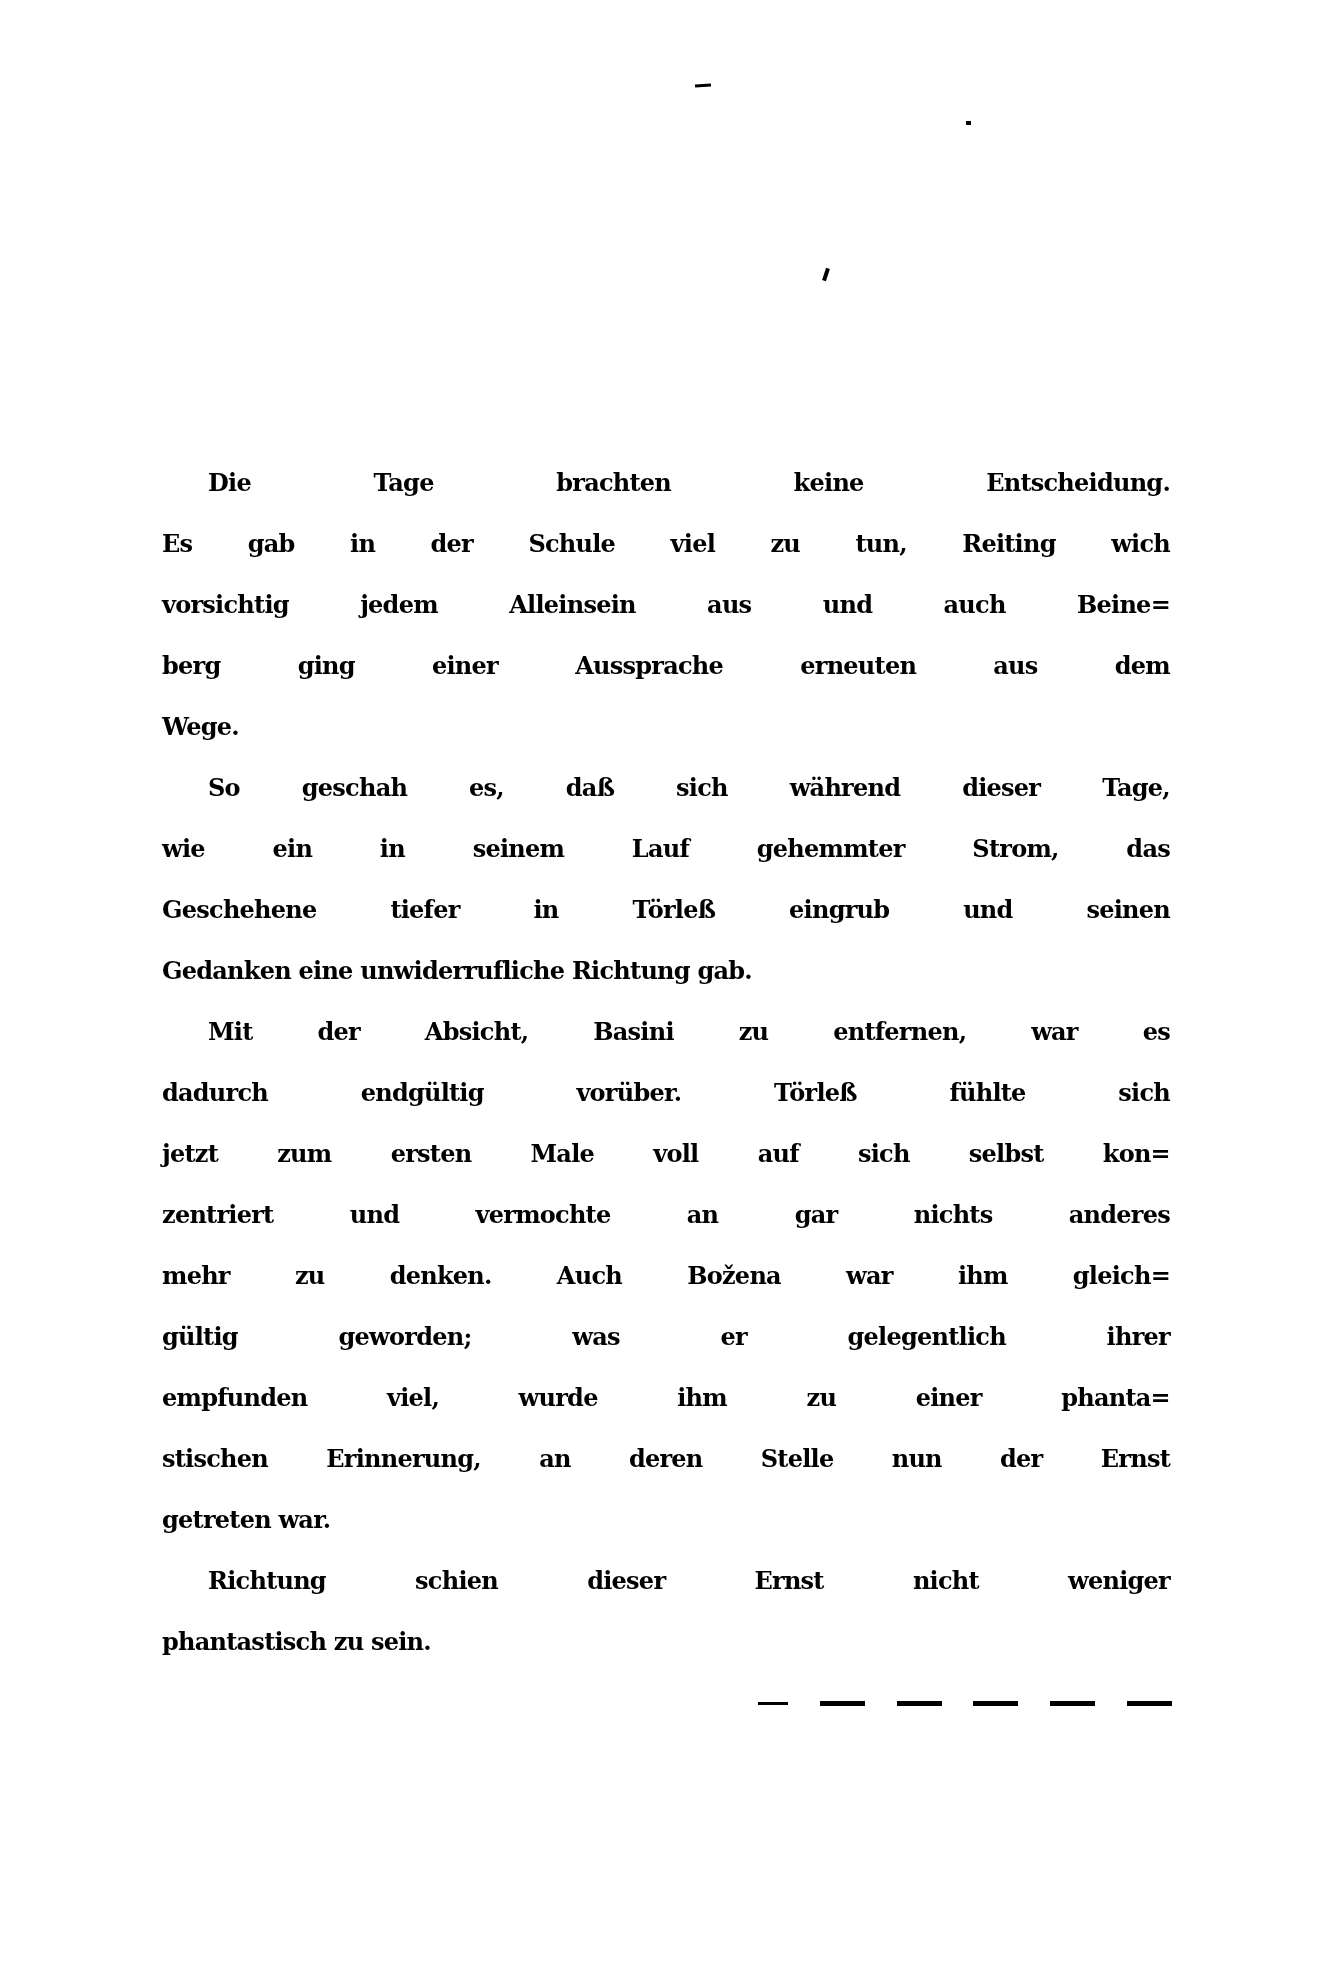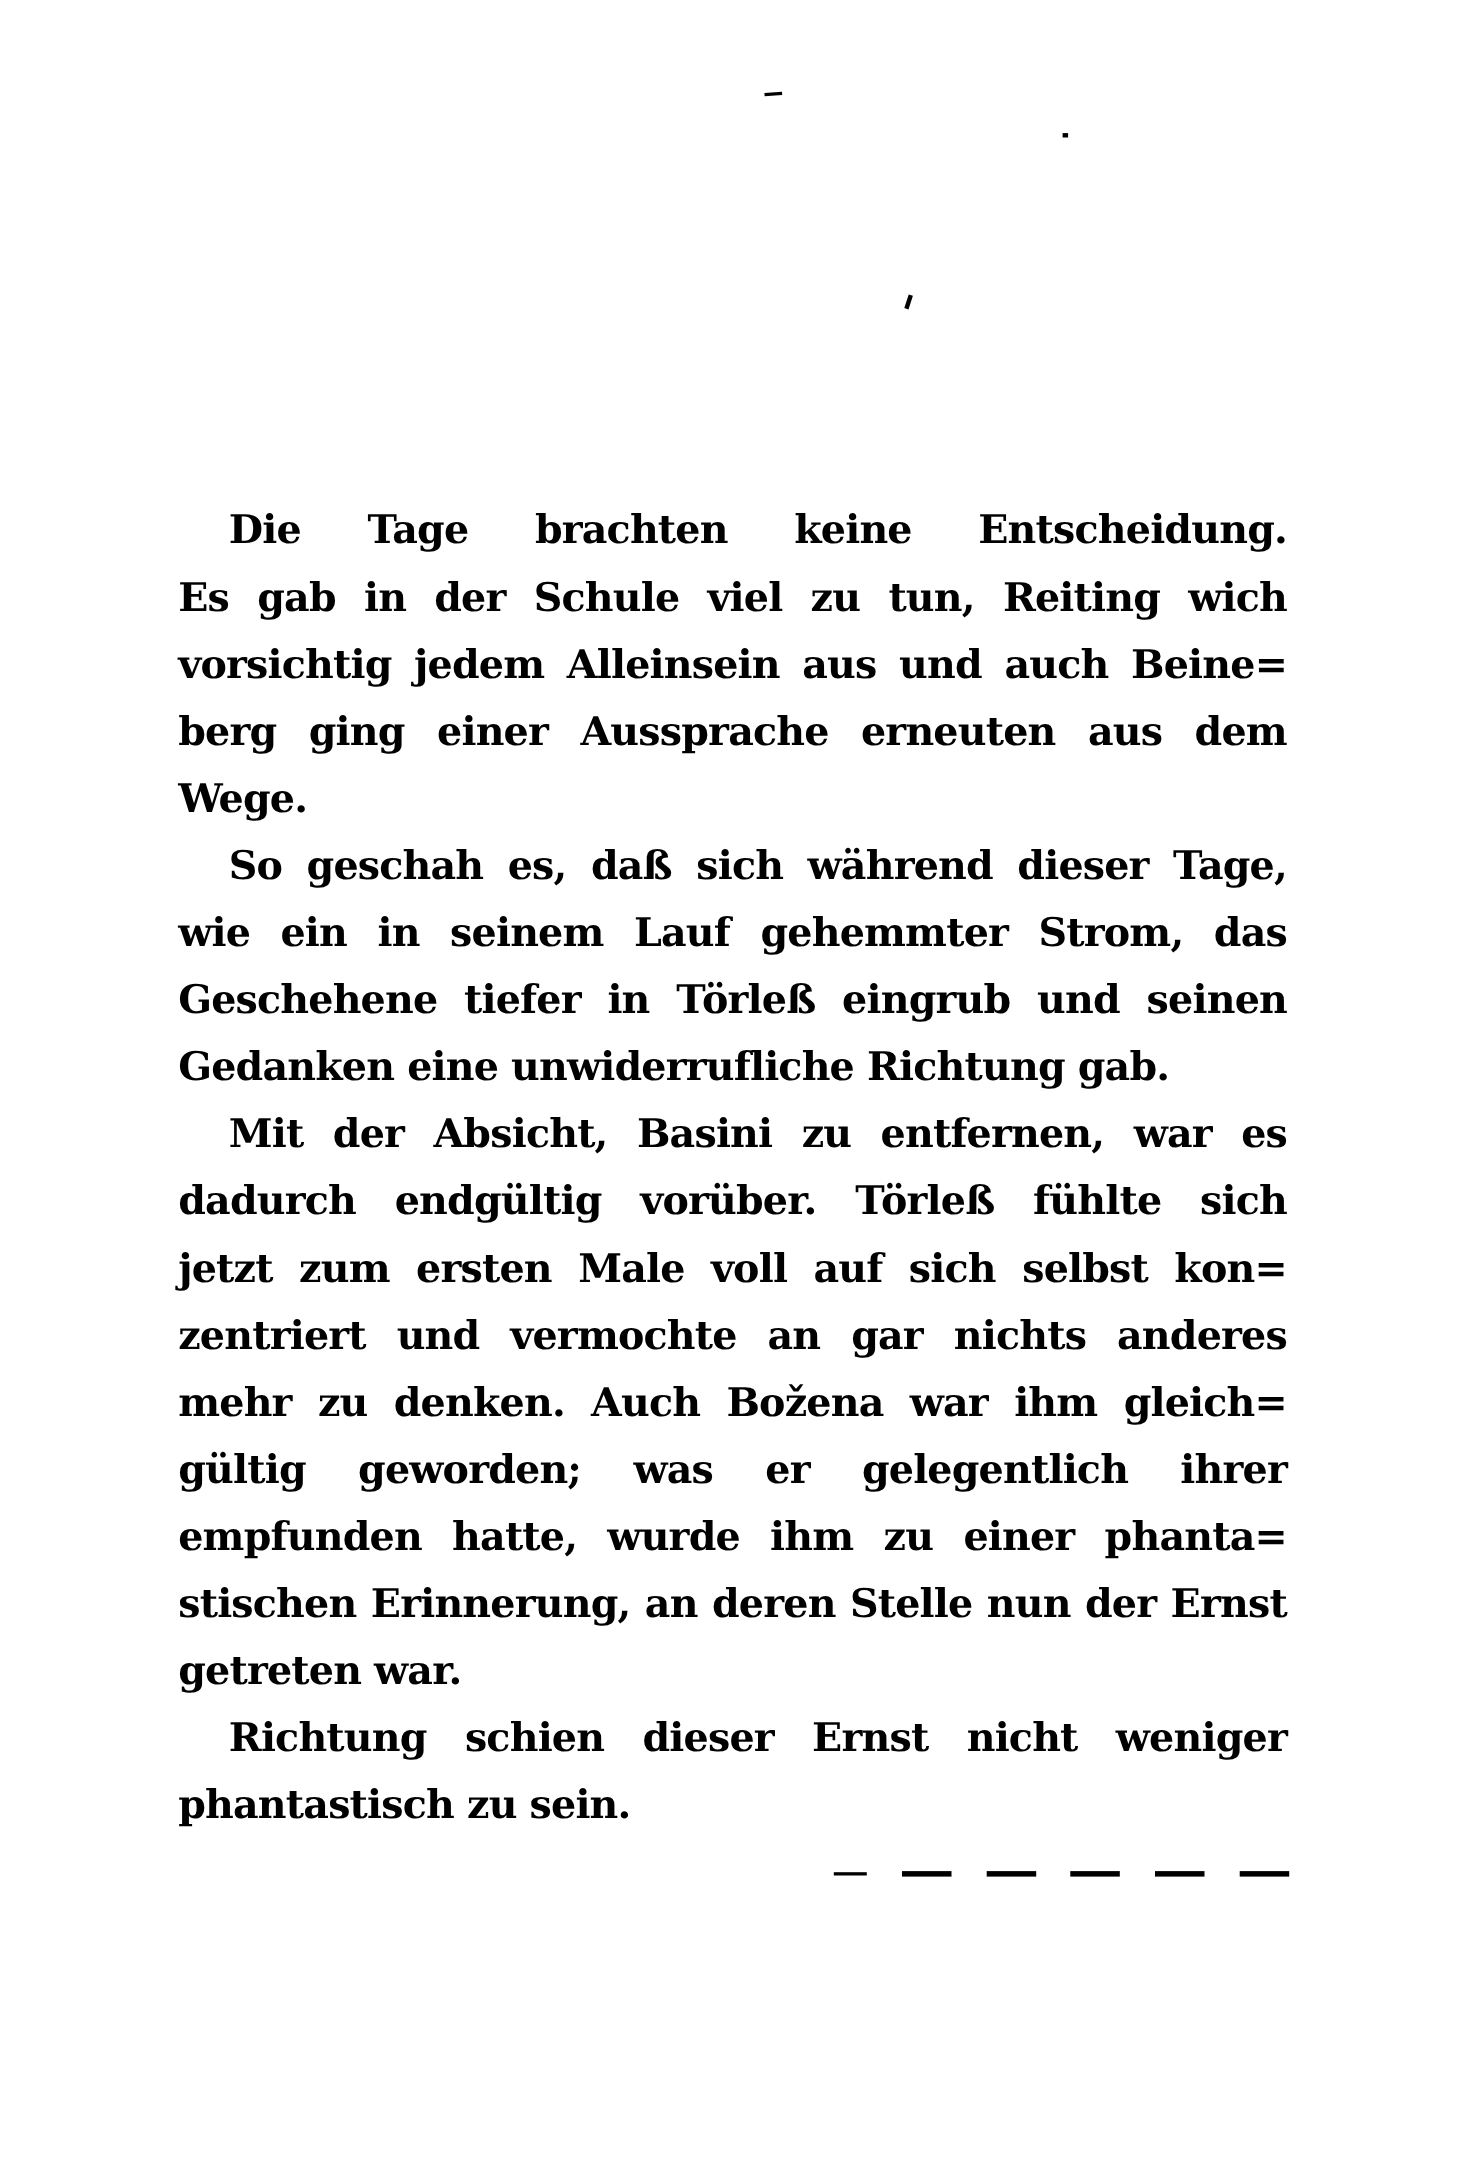--- a/index.html
+++ b/index.html
@@ -18,21 +18,21 @@
   }
   .text-block {
     position: absolute;
     left: 162px;
     top: 452px;
     width: 1008px;
   }
   .line {
     height: 61px;
     line-height: 61px;
-    font-size: 36px;
+    font-size: 24px;
     font-weight: bold;
     letter-spacing: -0.75px;
     white-space: nowrap;
     box-sizing: border-box;
   }
   .line.justify {
     display: flex;
     justify-content: space-between;
   }
   .line.indent {
@@ -186,21 +186,21 @@
       <div class="line justify">
         <span>gültig</span>
         <span>geworden;</span>
         <span>was</span>
         <span>er</span>
         <span>gelegentlich</span>
         <span>ihrer</span>
       </div>
       <div class="line justify">
         <span>empfunden</span>
-        <span>hatte,</span>
+        <span>viel,</span>
         <span>wurde</span>
         <span>ihm</span>
         <span>zu</span>
         <span>einer</span>
         <span>phanta=</span>
       </div>
       <div class="line justify">
         <span>stischen</span>
         <span>Erinnerung,</span>
         <span>an</span>

